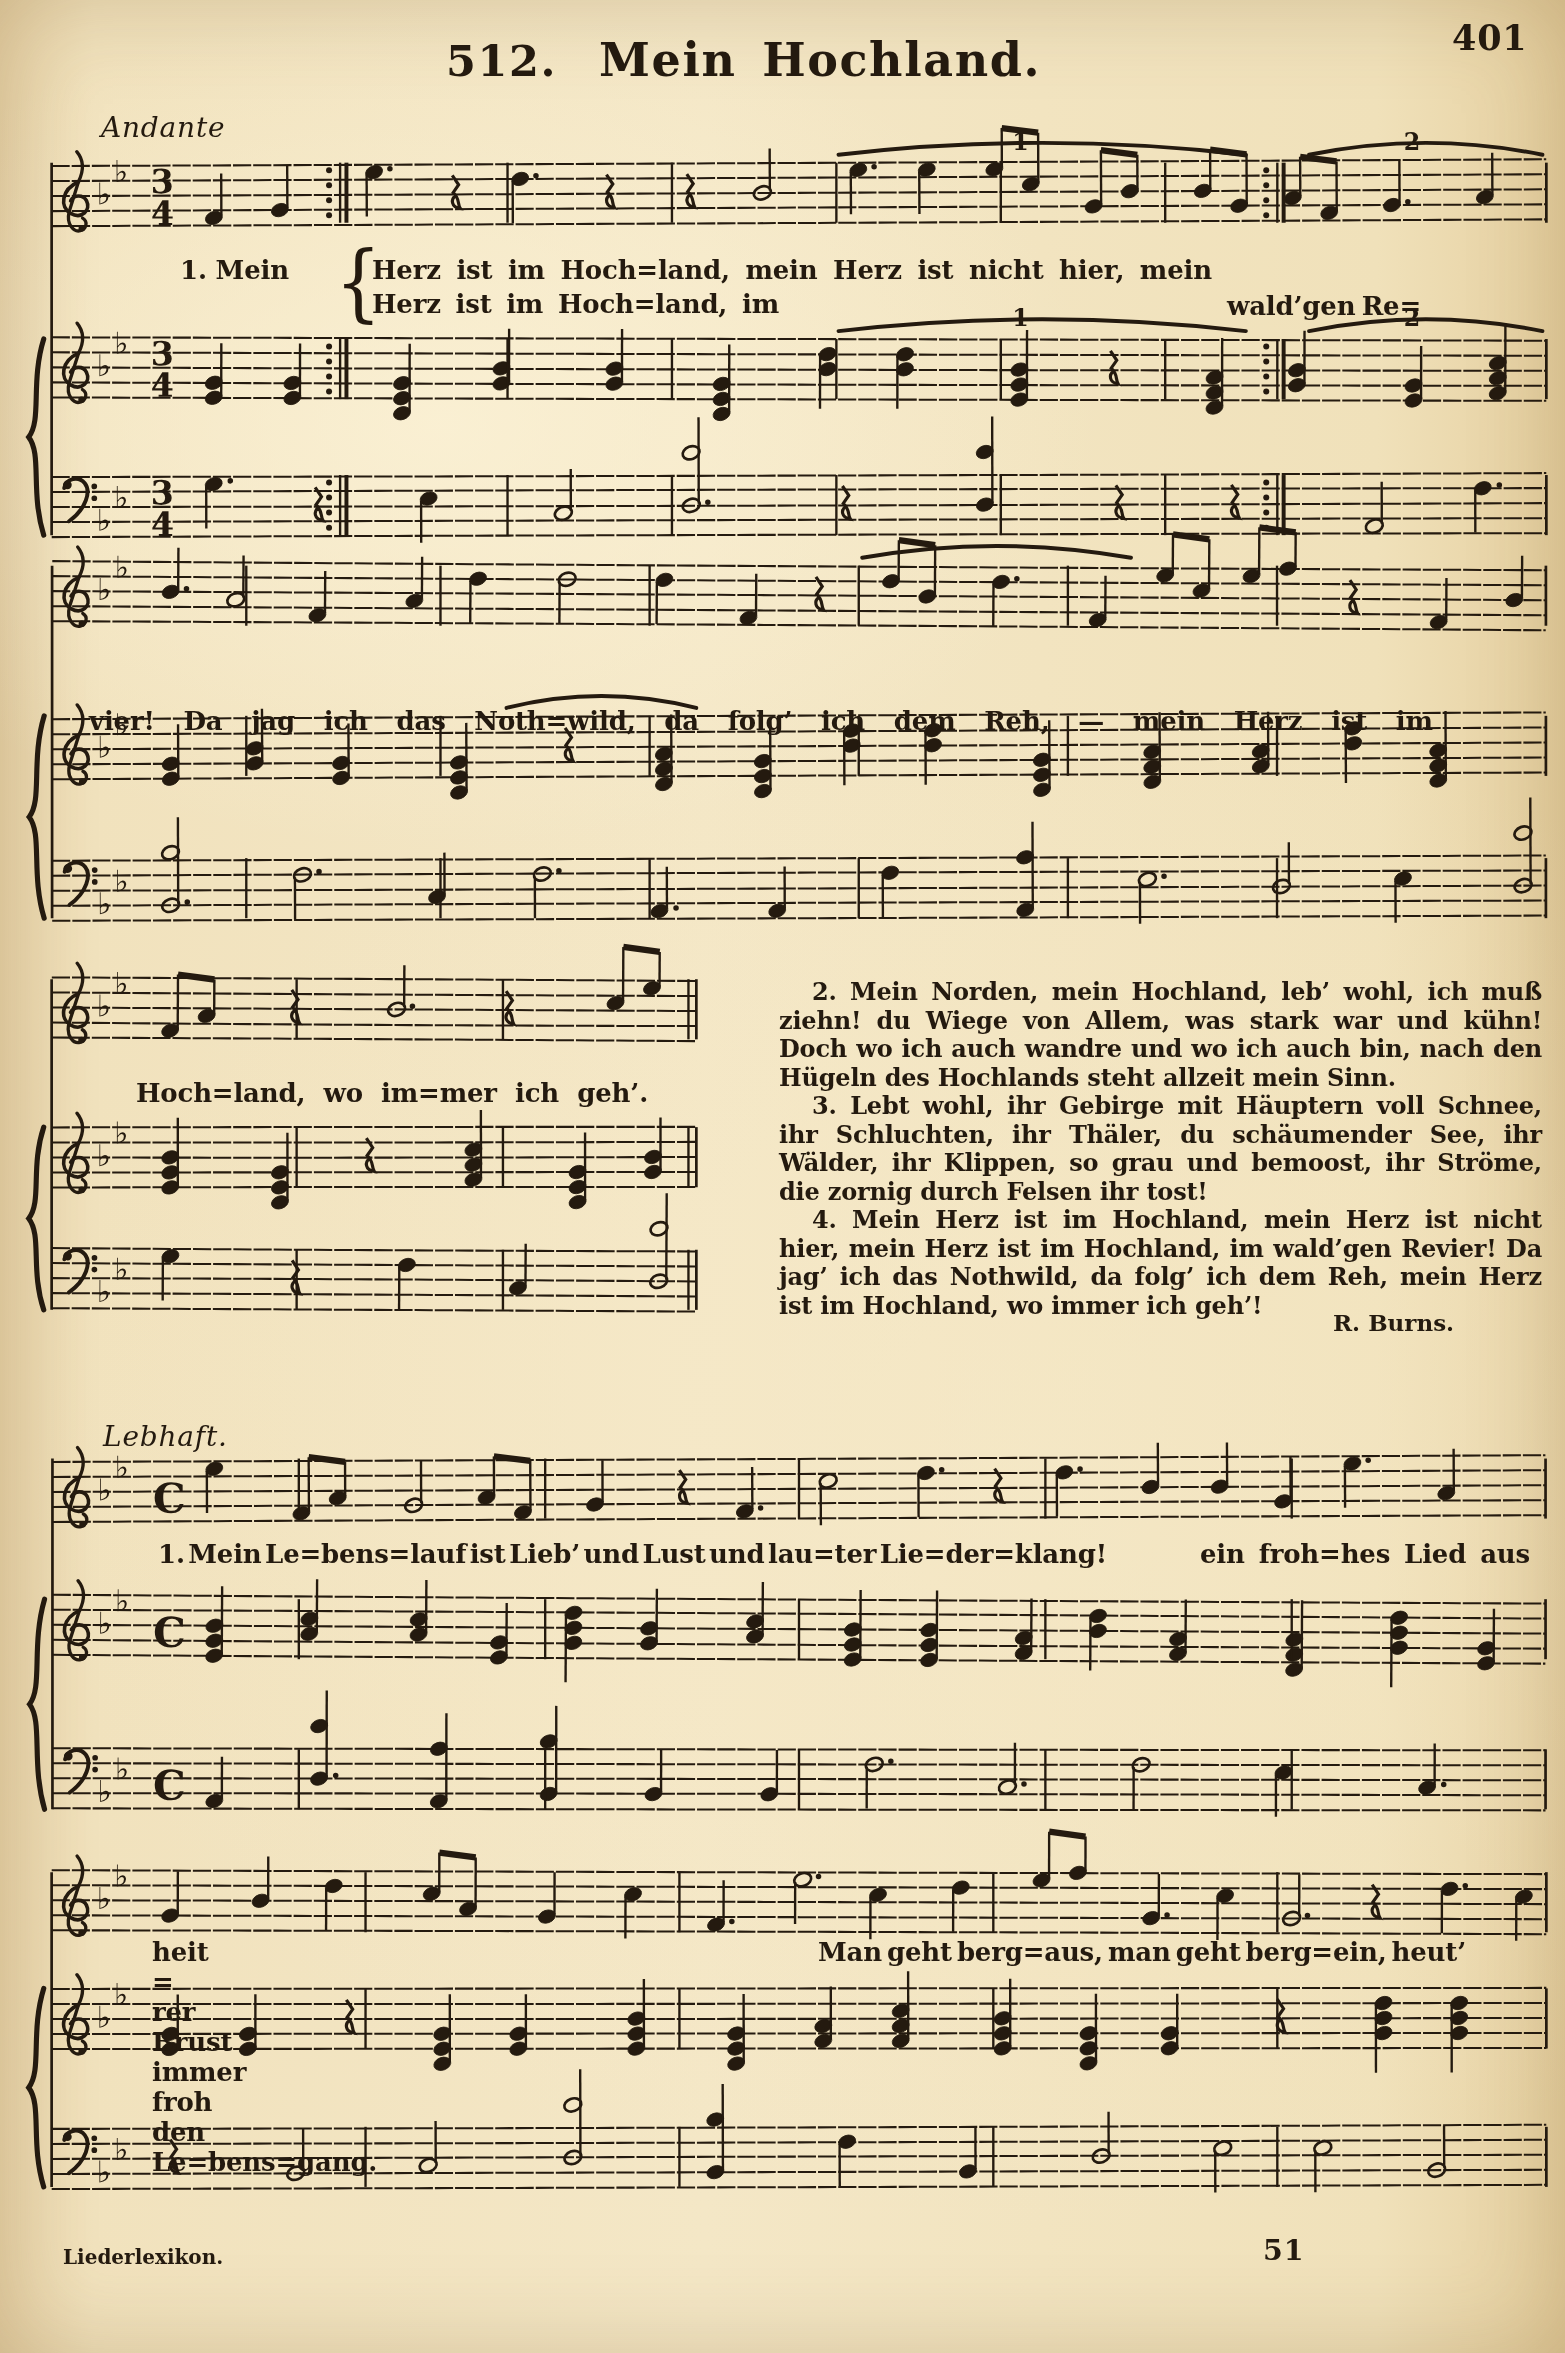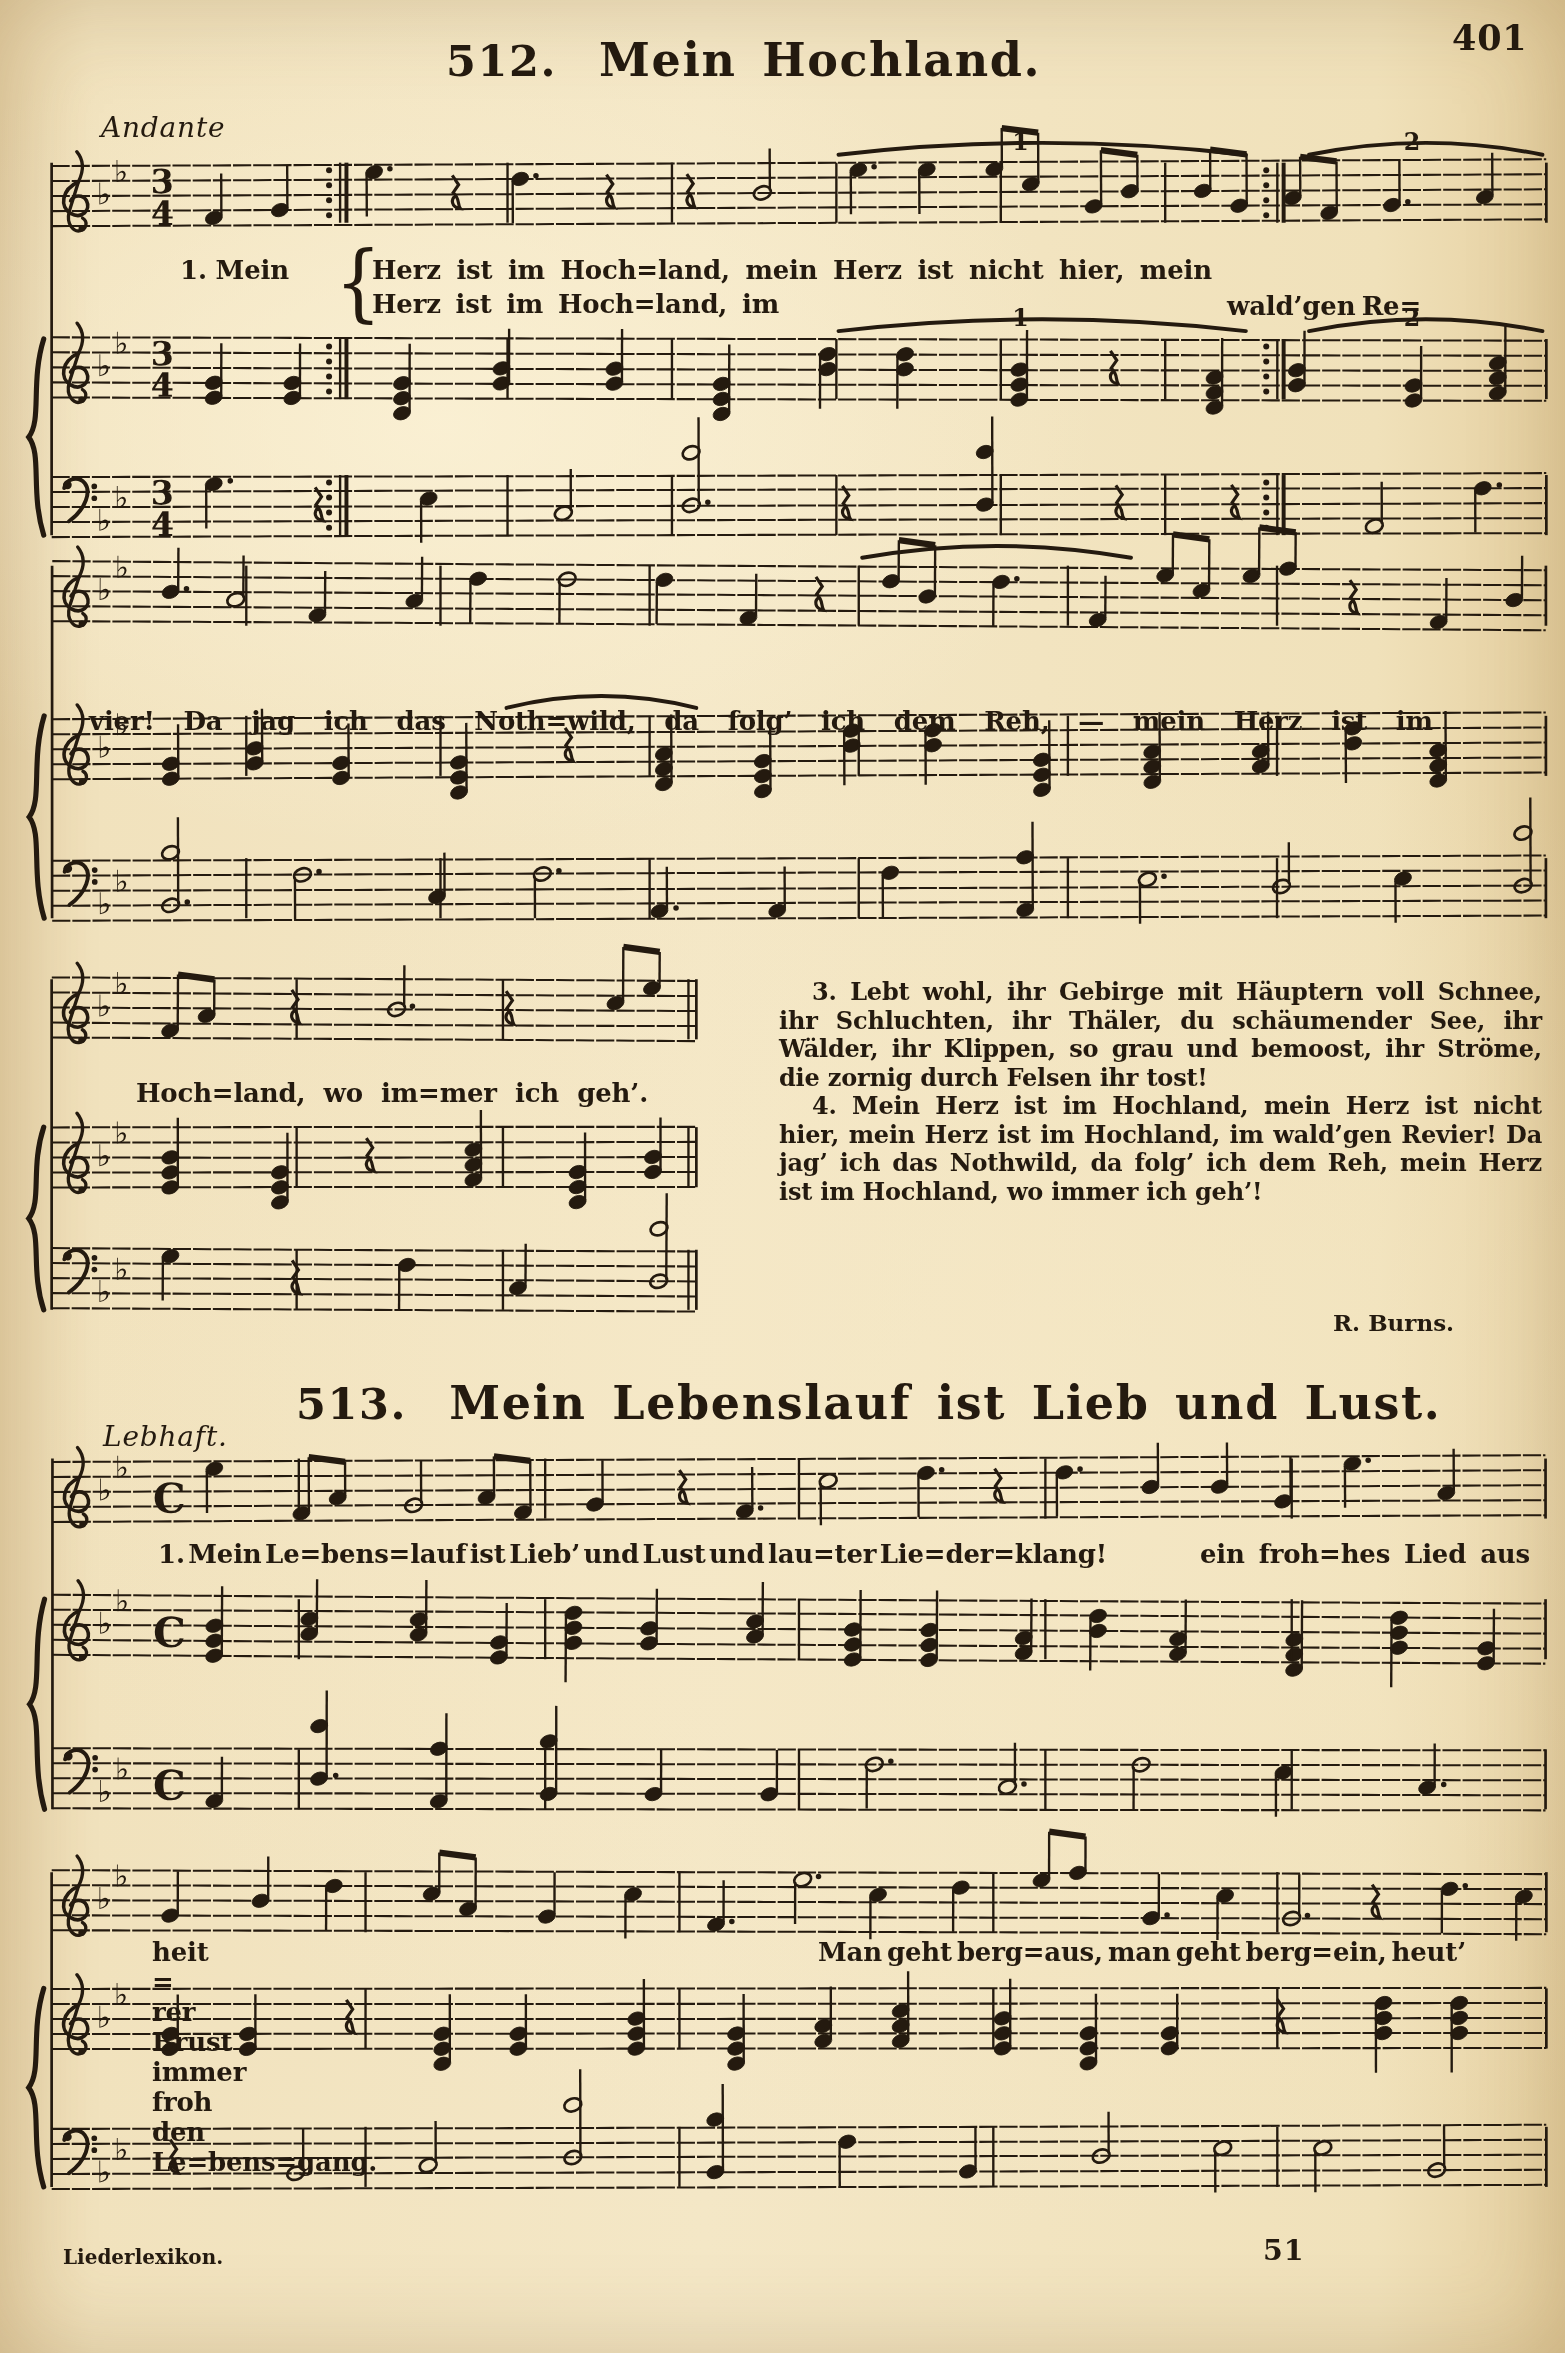--- a/index.html
+++ b/index.html
@@ -948,28 +948,26 @@
     </div>
   <div class="abs lyric spread" style="left:136px;top:1078px;width:512px;">
       <span>Hoch=land,</span>
       <span>wo</span>
       <span>im=mer</span>
       <span>ich</span>
       <span>geh’.</span>
     </div>
 
   <div class="abs verses" style="left:779px;top:978px;width:763px;">
+    <p>2. Mein Norden, mein Hochland, leb’ wohl, ich muß ziehn! du Wiege von Allem, was stark war und kühn! Doch wo ich auch wandre und wo ich auch bin, nach den Hügeln des Hochlands steht allzeit mein Sinn.</p>
     <p>3. Lebt wohl, ihr Gebirge mit Häuptern voll Schnee, ihr Schluchten, ihr Thäler, du schäumender See, ihr Wälder, ihr Klippen, so grau und bemoost, ihr Ströme, die zornig durch Felsen ihr tost!</p>
     <p>4. Mein Herz ist im Hochland, mein Herz ist nicht hier, mein Herz ist im Hochland, im wald’gen Revier! Da jag’ ich das Nothwild, da folg’ ich dem Reh, mein Herz ist im Hochland, wo immer ich geh’!</p>
   </div>
   <div class="abs attribution" style="left:1333px;top:1289px;">R. Burns.</div>
 
-  <div class="abs song-header" style="left:296px;top:1376px;width:949px;">
-    <span class="num">513.</span><span class="ttl">Mein Lebenslauf ist Lieb und Lust.</span>
-  </div>
   <div class="abs tempo" style="left:103px;top:1420px;">Lebhaft.</div>
 
   <div class="abs lyric spread" style="left:158px;top:1539px;width:949px;">
       <span>1.</span>
       <span>Mein</span>
       <span>Le=bens=lauf</span>
       <span>ist</span>
       <span>Lieb’</span>
       <span>und</span>
       <span>Lust</span>

